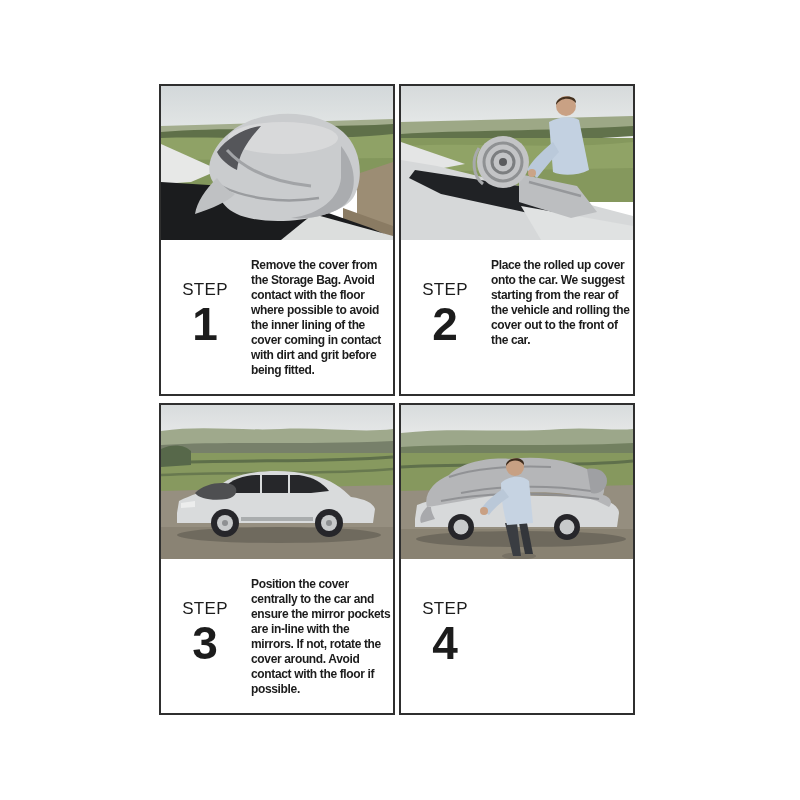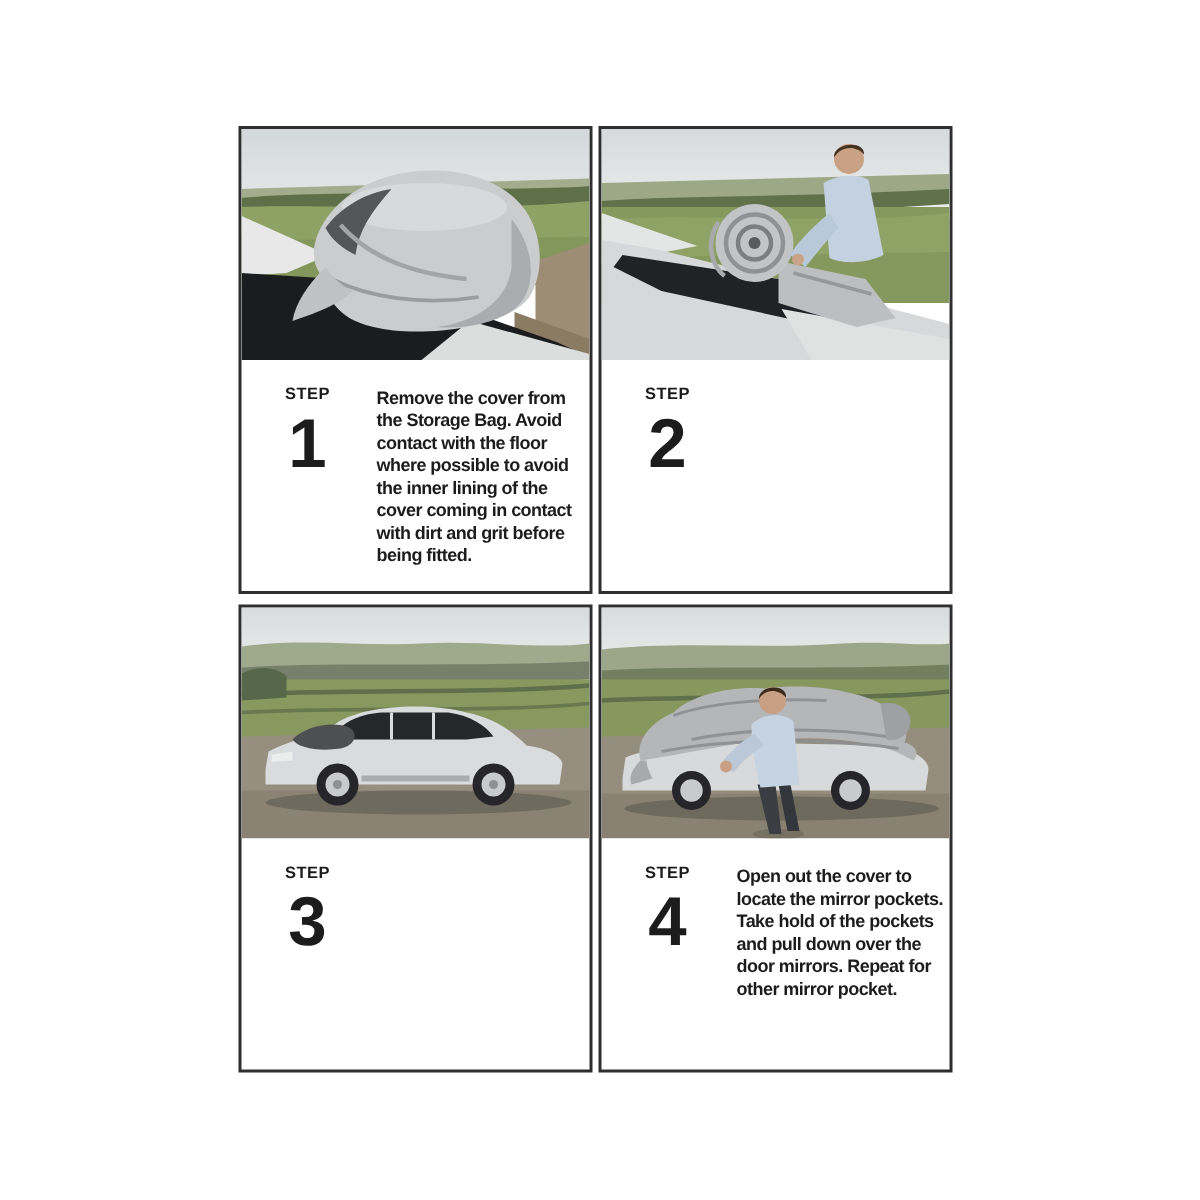--- a/index.html
+++ b/index.html
@@ -6,21 +6,21 @@
   .page{position:relative;width:800px;height:800px;background:#ffffff;
         font-family:"Liberation Sans", sans-serif;color:#1c1c1c;overflow:hidden;}
   .grid{position:absolute;left:159px;top:84px;width:476px;
         display:flex;flex-wrap:wrap;column-gap:4px;row-gap:7px;}
   .cell{width:236px;height:312px;box-sizing:border-box;border:2px solid #2f2f2f;
         background:#ffffff;overflow:hidden;}
   .photo{width:232px;height:154px;display:block;overflow:hidden;}
   .photo svg{display:block;width:232px;height:154px;}
   .caption{display:flex;padding:18px 2px 0 14px;}
   .step-col{width:60px;flex:none;text-align:center;}
-  .step-label{font-size:11px;font-weight:700;letter-spacing:.3px;line-height:1;}
+  .step-label{font-size:17px;font-weight:400;letter-spacing:.3px;line-height:1;margin-top:23px;}
   .step-number{font-size:46px;font-weight:700;line-height:1;margin-top:3px;}
   .step-text{flex:1;margin:0 0 0 16px;font-size:12px;line-height:15px;
              font-weight:700;letter-spacing:-.35px;}
 </style>
 </head>
 <body>
 
 <div class="page">
   <div class="grid">
 
@@ -109,20 +109,21 @@
             <circle cx="165" cy="20" r="10" fill="#c9a184"></circle>
             <path d="M155,19 C154,9 176,7 175,17 C170,11 160,11 155,19 Z" fill="#44311f"></path>
           </g>
         </svg>
       </div>
       <div class="caption">
         <div class="step-col">
           <div class="step-label">STEP</div>
           <div class="step-number">2</div>
         </div>
+        <p class="step-text">Place the rolled up cover onto the car. We suggest starting from the rear of the vehicle and rolling the cover out to the front of the car.</p>
       </div>
     </section>
 
     <section class="cell">
       <div class="photo">
         <svg viewBox="0 0 232 154" preserveAspectRatio="none" aria-hidden="true">
           <defs>
             <linearGradient id="sky3" x1="0" y1="0" x2="0" y2="1">
               <stop offset="0" stop-color="#d8dcdd"></stop>
                 <stop offset="1" stop-color="#eeeeee"></stop>
@@ -158,20 +159,21 @@
             <circle cx="168" cy="118" r="8" fill="#c8cacb"></circle>
             <circle cx="168" cy="118" r="3" fill="#8e9092"></circle>
           </g>
         </svg>
       </div>
       <div class="caption">
         <div class="step-col">
           <div class="step-label">STEP</div>
           <div class="step-number">3</div>
         </div>
+        <p class="step-text">Position the cover centrally to the car and ensure the mirror pockets are in-line with the mirrors. If not, rotate the cover around. Avoid contact with the floor if possible.</p>
       </div>
     </section>
 
     <section class="cell">
       <div class="photo">
         <svg viewBox="0 0 232 154" preserveAspectRatio="none" aria-hidden="true">
           <defs>
             <linearGradient id="sky4" x1="0" y1="0" x2="0" y2="1">
               <stop offset="0" stop-color="#d8dcdd"></stop>
                 <stop offset="1" stop-color="#efefee"></stop>
@@ -212,18 +214,17 @@
             <circle cx="114" cy="62" r="9" fill="#c7a083"></circle>
             <path d="M105,61 C104,52 124,50 123,60 C118,54 109,54 105,61 Z" fill="#3c2b1d"></path>
           </g>
         </svg>
       </div>
       <div class="caption">
         <div class="step-col">
           <div class="step-label">STEP</div>
           <div class="step-number">4</div>
         </div>
-        <p class="step-text">Open out the cover to locate the mirror pockets. Take hold of the pockets and pull down over the door mirrors. Repeat for other mirror pocket.</p>
       </div>
     </section>
 
   </div>
 </div>
 
 </body></html>

